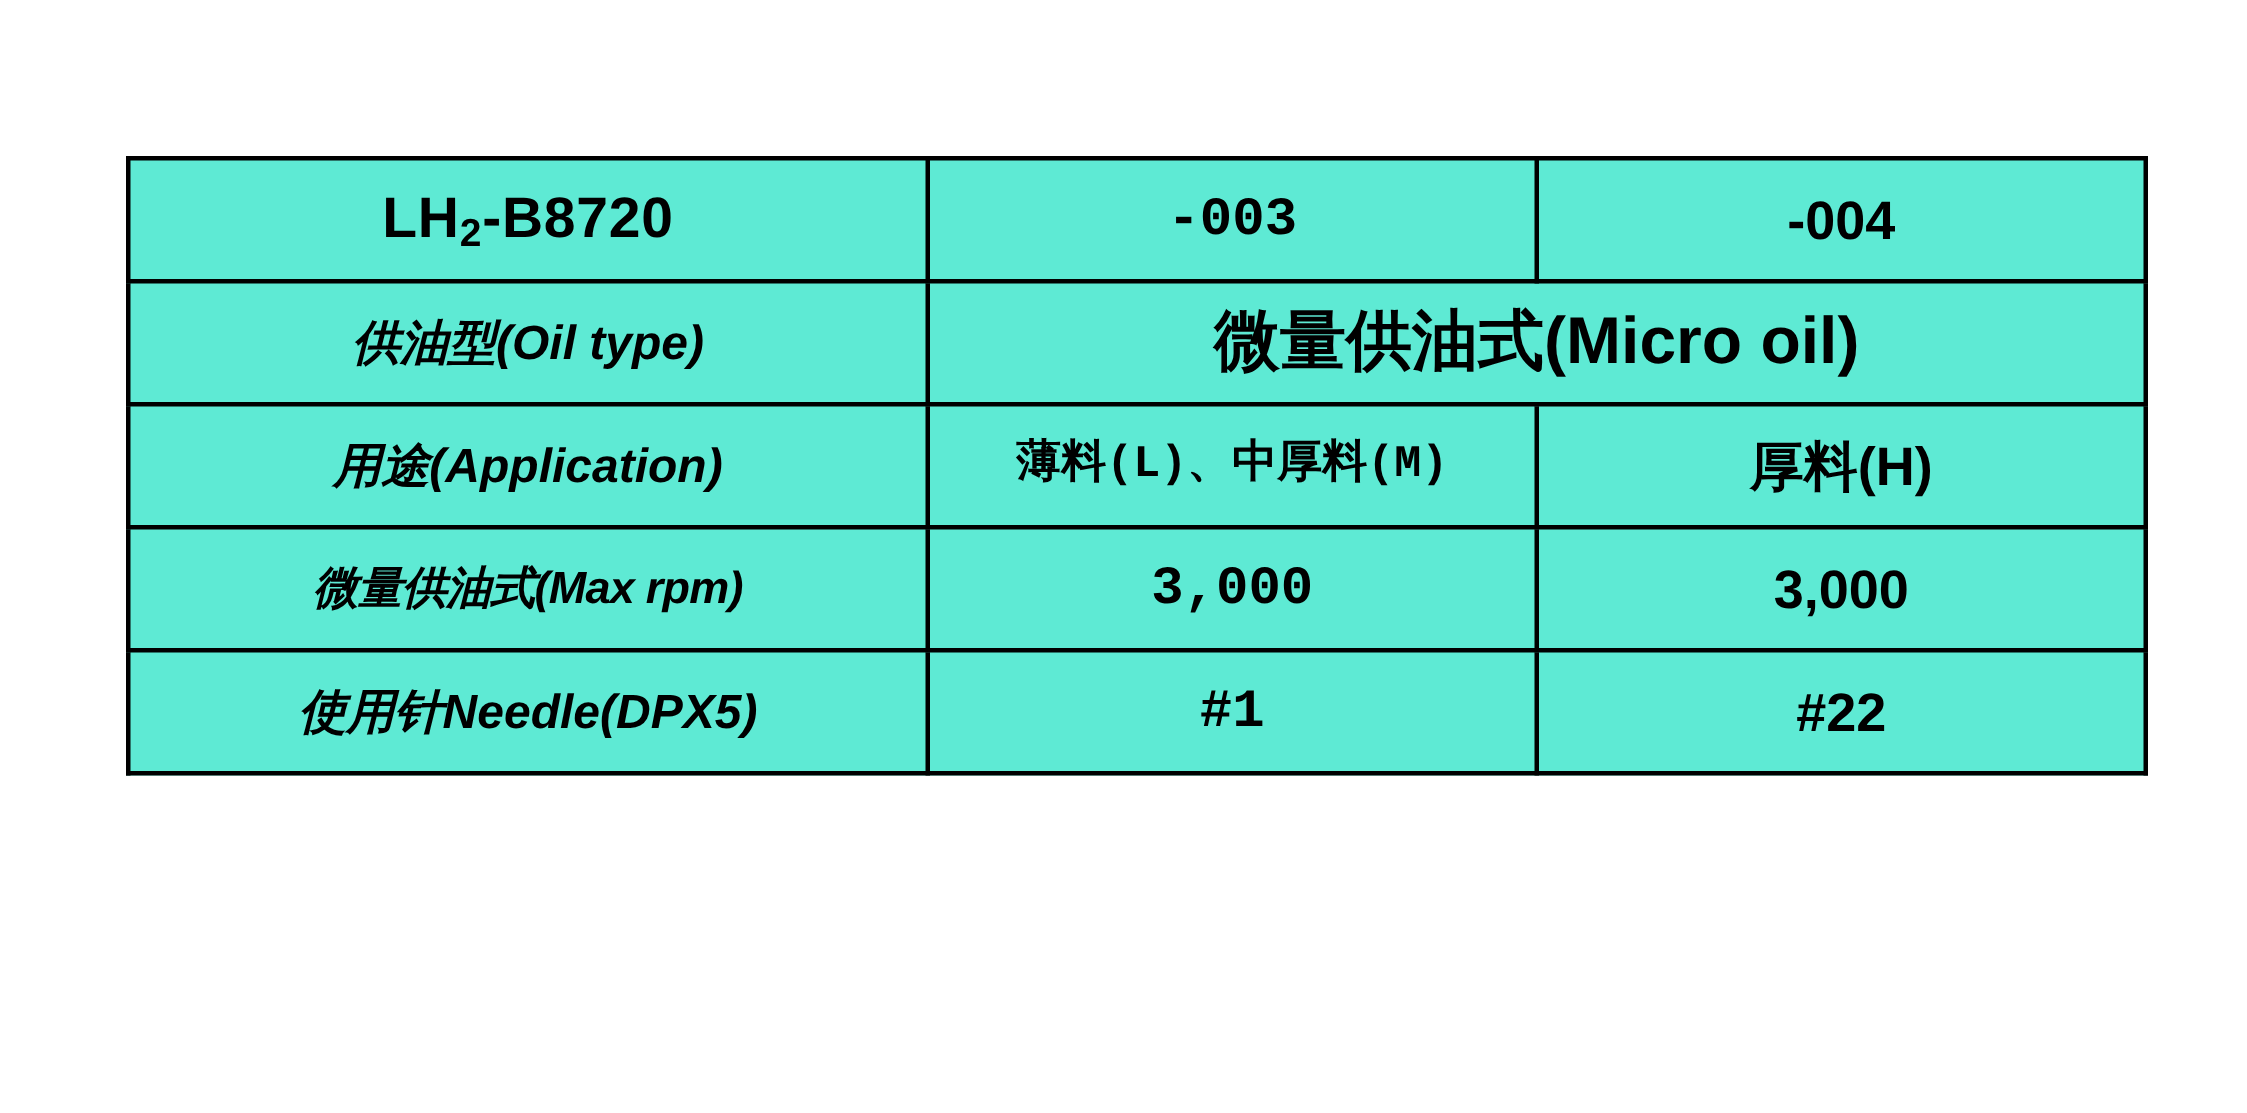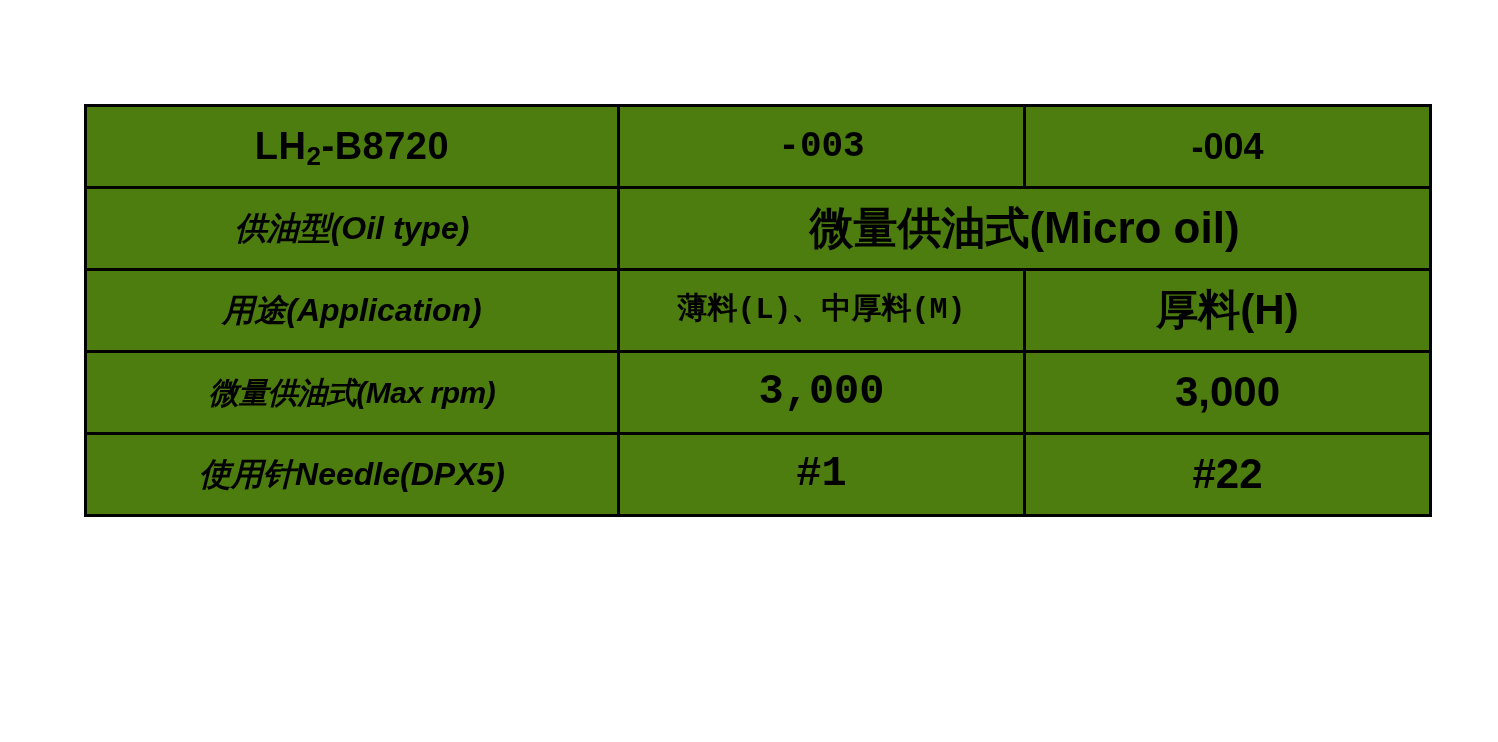--- a/index.html
+++ b/index.html
@@ -19,21 +19,21 @@
     width: 1498px;
     height: 742px;
   }
   .spec-table {
     position: absolute;
     left: 84px;
     top: 104px;
     width: 1336px;
     border-collapse: collapse;
     table-layout: fixed;
-    background: #4d7c0f;
+    background: #5eead4;
   }
   .spec-table td {
     border: 3px solid #000000;
     text-align: center;
     vertical-align: middle;
     font-weight: bold;
     line-height: 1.05;
     padding: 0;
     height: 79px;
     white-space: nowrap;
@@ -58,21 +58,21 @@
   }
   .label-cell {
     font-size: 32px;
     font-style: italic;
   }
   .label-cell.tight {
     font-size: 30px;
     letter-spacing: -0.5px;
   }
   .value-cell {
-    font-size: 42px;
+    font-size: 36px;
   }
   .value-cell.small {
     font-size: 30px;
   }
   .merged-cell {
     font-size: 44px;
   }
 </style>
 </head>
 <body>

